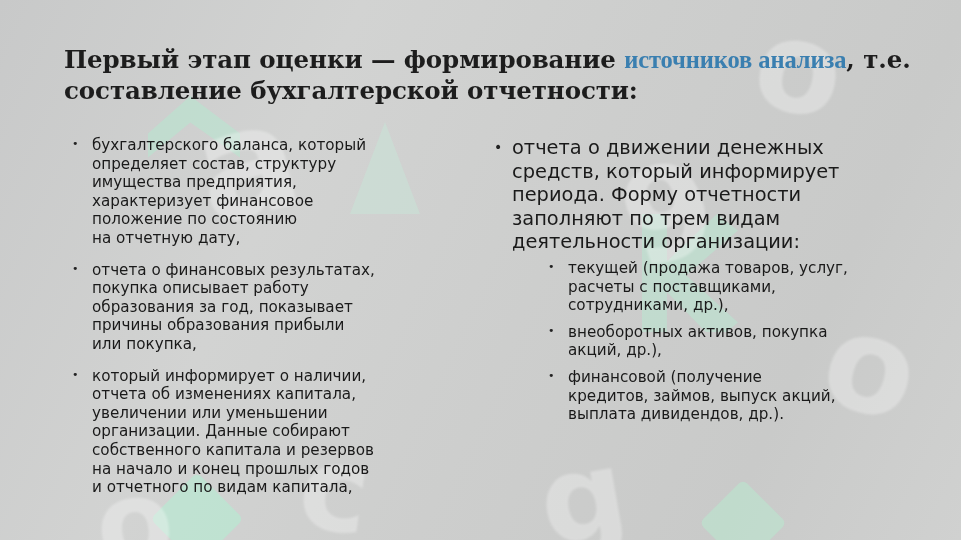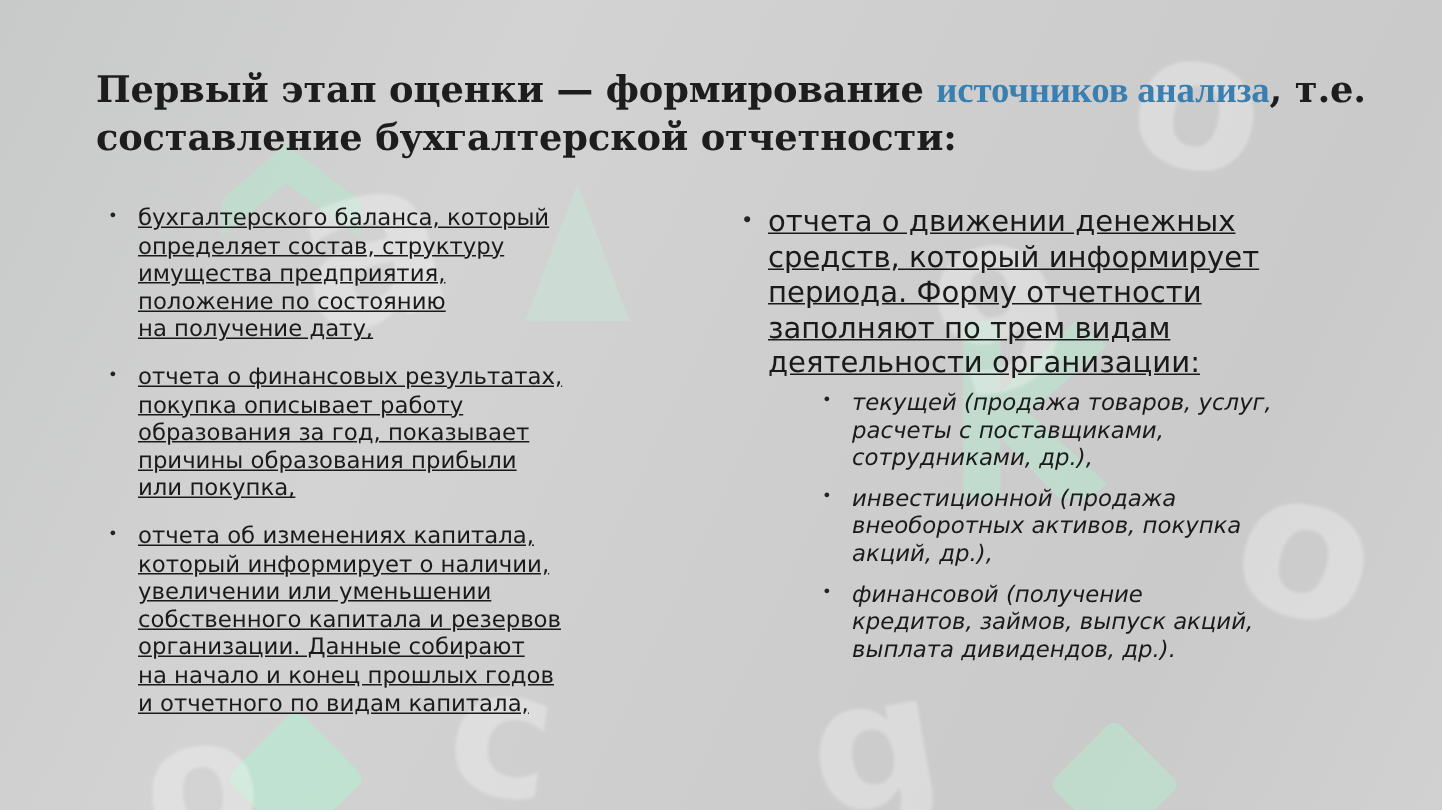--- a/index.html
+++ b/index.html
@@ -143,21 +143,20 @@
   .b1 > .marker {
     position: absolute;
     left: 6px;
     top: 0;
     line-height: inherit;
     font-size: 13px;
     color: #222;
   }
   .b1 > .txt {
     display: block;
-    text-decoration: underline;
   }
 
   
   .col-left .b1 {
     font-size: 15.2px;
     line-height: 18.6px;
   }
   .col-left .b1 > .marker { font-size: 11px; top: -1px; }
   .col-left .b1:nth-child(1) { margin-bottom: 13px; }
   .col-left .b1:nth-child(2) { margin-bottom: 13px; }
@@ -184,21 +183,21 @@
     color: #1a1a1a;
     margin-bottom: 8px;
   }
   .b2 > .marker {
     position: absolute;
     left: 4px;
     top: -1px;
     font-size: 11px;
     color: #222;
   }
-  .b2 > .txt { display: block; font-style: italic; }
+  .b2 > .txt { display: block; }
 
   .nowrap-line { display: block; }
 </style>
 </head>
 <body>
 
 <div class="slide">
 
   <div class="watermark-layer">
     <div class="wm wm-green-1"></div>
@@ -225,44 +224,45 @@
 
     <div class="col col-left">
       <ul class="bullets">
 
         <li class="b1">
           <span class="marker">•</span>
           <span class="txt">
             <span class="nowrap-line">бухгалтерского баланса, который</span>
             <span class="nowrap-line">определяет состав, структуру</span>
             <span class="nowrap-line">имущества предприятия,</span>
+            <span class="nowrap-line">характеризует финансовое</span>
             <span class="nowrap-line">положение по состоянию</span>
-            <span class="nowrap-line">на получение дату,</span>
+            <span class="nowrap-line">на отчетную дату,</span>
           </span>
         </li>
 
         <li class="b1">
           <span class="marker">•</span>
           <span class="txt">
             <span class="nowrap-line">отчета о финансовых результатах,</span>
             <span class="nowrap-line">покупка описывает работу</span>
             <span class="nowrap-line">образования за год, показывает</span>
             <span class="nowrap-line">причины образования прибыли</span>
             <span class="nowrap-line">или покупка,</span>
           </span>
         </li>
 
         <li class="b1">
           <span class="marker">•</span>
           <span class="txt">
+            <span class="nowrap-line">который информирует о наличии,</span>
             <span class="nowrap-line">отчета об изменениях капитала,</span>
-            <span class="nowrap-line">который информирует о наличии,</span>
             <span class="nowrap-line">увеличении или уменьшении</span>
+            <span class="nowrap-line">организации. Данные собирают</span>
             <span class="nowrap-line">собственного капитала и резервов</span>
-            <span class="nowrap-line">организации. Данные собирают</span>
             <span class="nowrap-line">на начало и конец прошлых годов</span>
             <span class="nowrap-line">и отчетного по видам капитала,</span>
           </span>
         </li>
 
       </ul>
     </div>
 
     <div class="col col-right">
       <ul class="bullets">
@@ -284,21 +284,20 @@
               <span class="txt">
                 <span class="nowrap-line">текущей (продажа товаров, услуг,</span>
                 <span class="nowrap-line">расчеты с поставщиками,</span>
                 <span class="nowrap-line">сотрудниками, др.),</span>
               </span>
             </li>
 
             <li class="b2">
               <span class="marker">•</span>
               <span class="txt">
-                <span class="nowrap-line">инвестиционной (продажа</span>
                 <span class="nowrap-line">внеоборотных активов, покупка</span>
                 <span class="nowrap-line">акций, др.),</span>
               </span>
             </li>
 
             <li class="b2">
               <span class="marker">•</span>
               <span class="txt">
                 <span class="nowrap-line">финансовой (получение</span>
                 <span class="nowrap-line">кредитов, займов, выпуск акций,</span>

